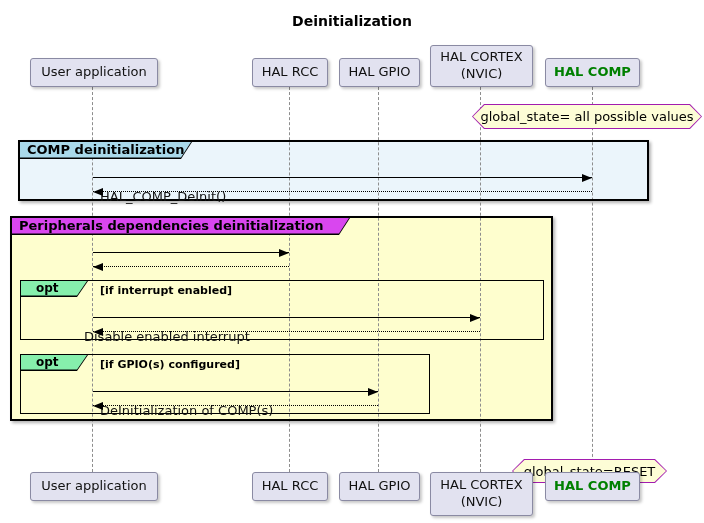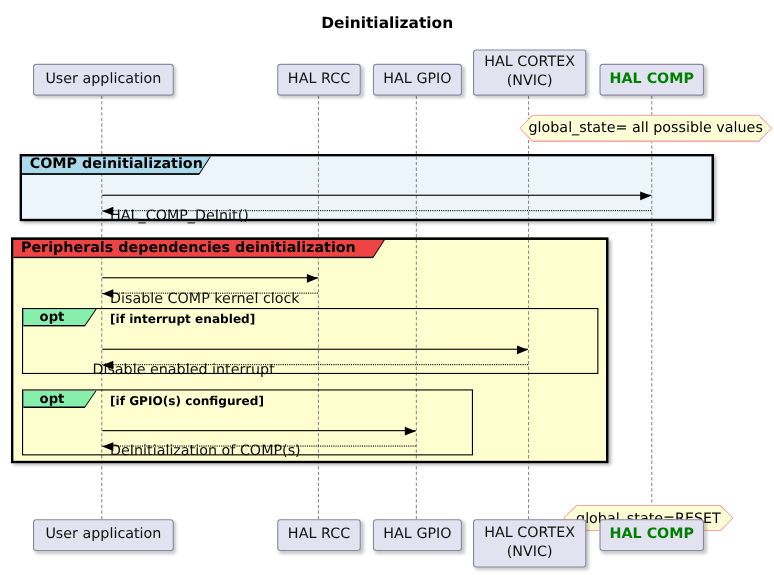--- a/index.html
+++ b/index.html
@@ -22,38 +22,38 @@
   .opt-border { border-width:1.5px; }
   .comp-fill { background:#EBF5FB; }
   .periph-fill { background:#FEFECE; }
 
   .tab-outer { position:absolute; background:#000; z-index:4;
                clip-path: polygon(0 0, 100% 0, calc(100% - 11px) 100%, 0 100%); }
   .tab-inner { position:absolute; left:0; top:0; right:1px; bottom:1.5px;
                clip-path: polygon(0 0, 100% 0, calc(100% - 10px) 100%, 0 100%);
                font-weight:bold; color:#000; white-space:nowrap; }
   .tab-blue  { background:#A9D9EA; }
-  .tab-yellow{ background:#ef4444; }
+  .tab-yellow{ background:#d946ef; }
   .tab-gray  { background:#86efac; }
 
   .frame-title { font-size:13px; line-height:15px; padding-left:7px; }
   .opt-label   { font-size:12px; line-height:14px; padding-left:15px; }
 
   .condition { position:absolute; font-size:11px; font-weight:bold; color:#000; z-index:4; white-space:nowrap; }
 
   .msg-label { position:absolute; font-size:13px; color:#111; z-index:4; white-space:nowrap;margin-top:30px; }
 
   .msg-line { position:absolute; height:0; border-top:1px solid #000; z-index:4; }
   .msg-line.dotted { border-top:1px dotted #000; }
   .head-right::after { content:""; position:absolute; right:0; top:-4.5px; width:0; height:0;
                        border-left:10px solid #000; border-top:4px solid transparent; border-bottom:4px solid transparent; }
   .head-left::before { content:""; position:absolute; left:0; top:-4.5px; width:0; height:0;
                        border-right:10px solid #000; border-top:4px solid transparent; border-bottom:4px solid transparent; }
 
-  .hexnote-outer { position:absolute; background:#fca5a5; z-index:4;
+  .hexnote-outer { position:absolute; background:#a21caf; z-index:4;
       clip-path: polygon(12px 0, calc(100% - 12px) 0, 100% 50%, calc(100% - 12px) 100%, 12px 100%, 0 50%);
       filter: drop-shadow(2px 2px 2px rgba(0,0,0,0.25)); }
   .hexnote-inner { position:absolute; inset:1px; background:#FDFDD6; color:#000;
       clip-path: polygon(11.5px 0, calc(100% - 11.5px) 0, 100% 50%, calc(100% - 11.5px) 100%, 11.5px 100%, 0 50%);
       display:flex; align-items:center; justify-content:center; font-size:13px; white-space:nowrap; }
 </style>
 </head>
 <body>
 
 <div class="canvas">
@@ -87,21 +87,20 @@
     <div class="tab-inner tab-gray opt-label">opt</div>
   </div>
 
   <div class="condition" style="left:100px; top:284px;">[if interrupt enabled]</div>
   <div class="condition" style="left:100px; top:358px;">[if GPIO(s) configured]</div>
 
   <div class="msg-label" style="left:100px; top:159px;">HAL_COMP_DeInit()</div>
   <div class="msg-line head-right" style="left:93px; top:177px; width:499px;"></div>
   <div class="msg-line dotted head-left" style="left:93px; top:191px; width:499px;"></div>
 
-  <div class="msg-label" style="left:100px; top:234px;">Disable COMP kernel clock</div>
   <div class="msg-line head-right" style="left:93px; top:252px; width:196px;"></div>
   <div class="msg-line dotted head-left" style="left:93px; top:266px; width:196px;"></div>
 
   <div class="msg-label" style="left:84px; top:299px;">Disable enabled interrupt</div>
   <div class="msg-line head-right" style="left:93px; top:317px; width:387px;"></div>
   <div class="msg-line dotted head-left" style="left:93px; top:331px; width:387px;"></div>
 
   <div class="msg-label" style="left:100px; top:373px;">DeInitialization of COMP(s)</div>
   <div class="msg-line head-right" style="left:93px; top:391px; width:285px;"></div>
   <div class="msg-line dotted head-left" style="left:93px; top:405px; width:285px;"></div>

